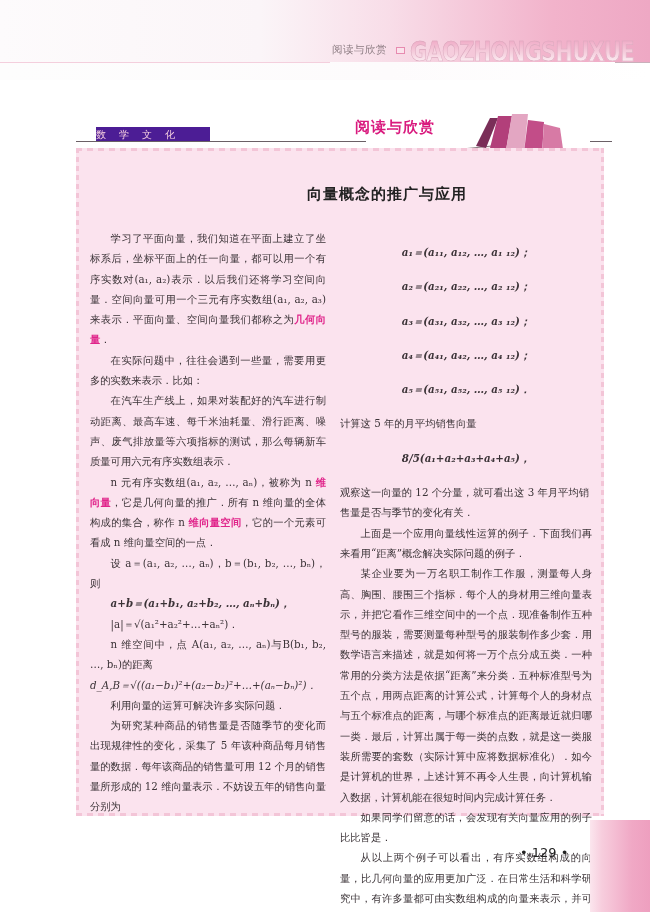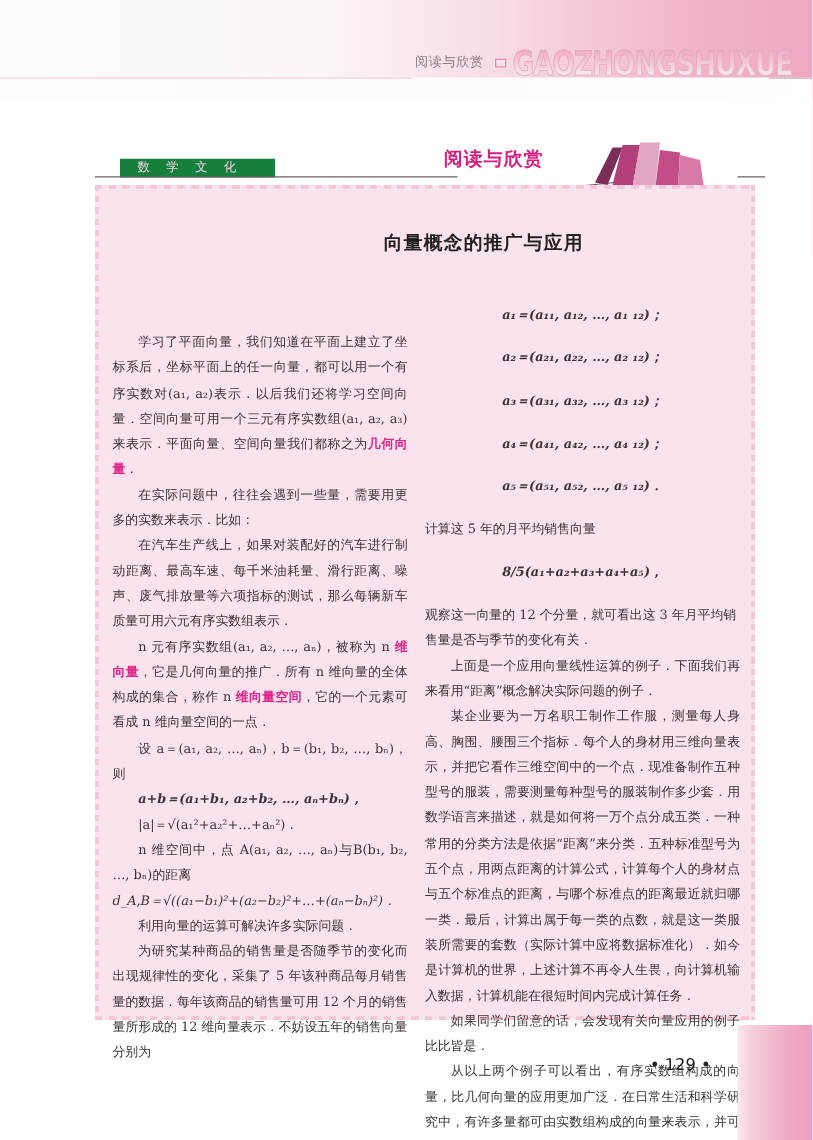--- a/index.html
+++ b/index.html
@@ -34,24 +34,24 @@
       color: #f3c8d8;
       -webkit-text-stroke: 0.6px #d9a8bd;
       background: linear-gradient(180deg, #ee9fbf 0%, #f6d0de 55%, #ffffff 100%);
       -webkit-background-clip: text; background-clip: text; -webkit-text-fill-color: transparent;
     }
     .right-bar {
       position: absolute; left: 590px; top: 820px; width: 60px; height: 92px;
       background: linear-gradient(90deg, #fbe6ee 0%, #f7cddd 20%, #f0a8c5 70%, #ee9fbf 100%);
     }
     .section-tab {
-      position: absolute; left: 96px; top: 127px; width: 124px; height: 15px;
-      background: #15803d; color: #f6cfe0;
+      position: absolute; left: 96px; top: 127px; width: 114px; height: 15px;
+      background: #4c1d95; color: #f6cfe0;
       font-family: "DejaVu Sans", sans-serif; font-size: 10px; line-height: 15px;
-      letter-spacing: 13px; padding-left: 14px; box-sizing: border-box;
+      letter-spacing: 13px; box-sizing: border-box;
     }
     .header-rule-left { position: absolute; left: 76px; top: 141px; width: 290px; height: 1px; background: #6b6066; }
     .header-rule-right { position: absolute; left: 590px; top: 141px; width: 22px; height: 1px; background: #6b6066; }
     .feature-label {
       position: absolute; left: 355px; top: 118px;
       font-family: "DejaVu Sans", sans-serif; font-weight: bold; font-size: 15px; color: #d91a7e; letter-spacing: 1px;
     }
     .book-icon { position: absolute; left: 432px; top: 110px; width: 160px; height: 60px; }
     .panel {
       position: absolute; left: 76px; top: 148px; width: 528px; height: 668px;
@@ -68,21 +68,21 @@
       background: repeating-linear-gradient(180deg, #f3c5d7 0 5px, transparent 5px 9px);
     }
     .dash-left { left: 76px; }
     .dash-right { left: 601px; }
     .title {
       position: absolute; left: 76px; top: 185px; width: 622px; text-align: center;
       font-family: "DejaVu Serif", serif; font-weight: bold; font-size: 15px; color: #222;
       letter-spacing: 1px;
     }
     .col { position: absolute; font-size: 10.3px; color: #3b3337; line-height: 20.3px; }
-    .col-left { left: 90px; top: 228px; width: 236px; margin-top: 36px; }
+    .col-left { left: 90px; top: 228px; width: 236px; }
     .col-right { left: 340px; top: 228px; width: 252px; }
     .p { margin: 0; text-indent: 2em; text-align: justify; }
     .np { margin: 0; text-indent: 0; }
     .ctr { margin: 14px; text-align: center; }
     .ind { margin: 0; padding-left: 2em; }
     .hl { color: #e0248a; font-weight: bold; font-family: "DejaVu Sans", sans-serif; }
     .vec { font-weight: bold; font-style: italic; }
     .it { font-style: italic; }
     .page-num {
       position: absolute; left: 520px; top: 845px;

